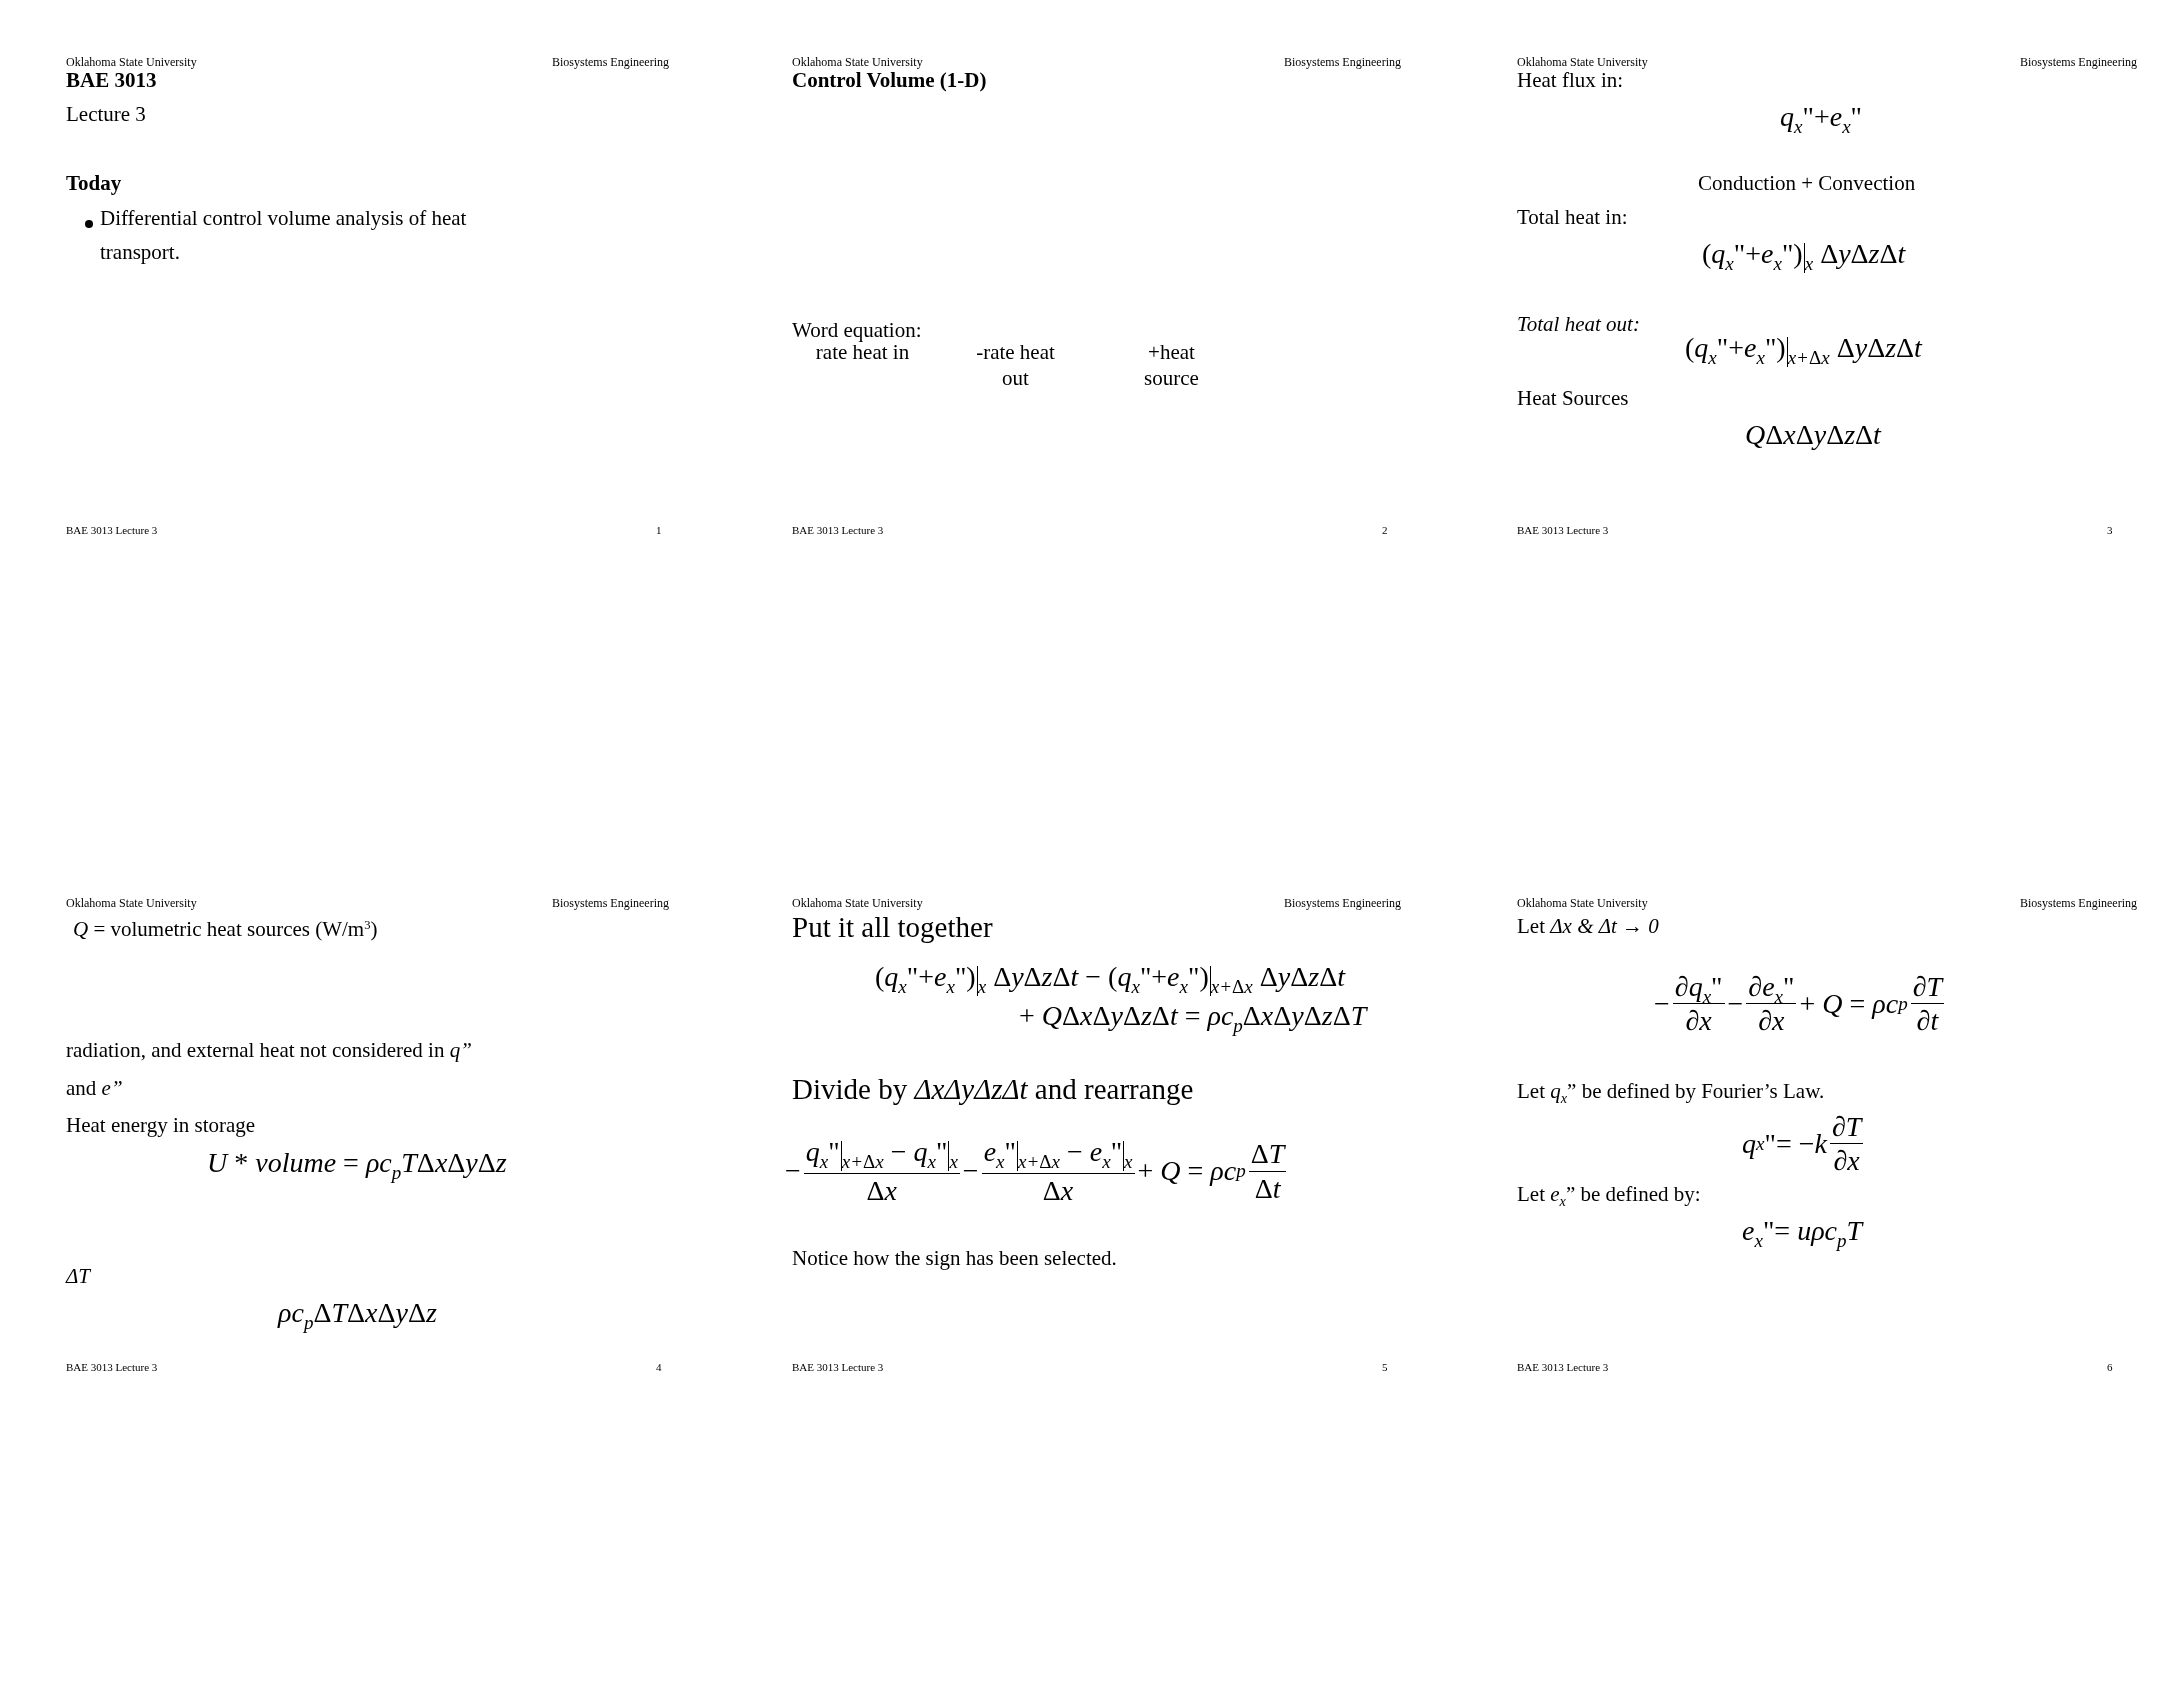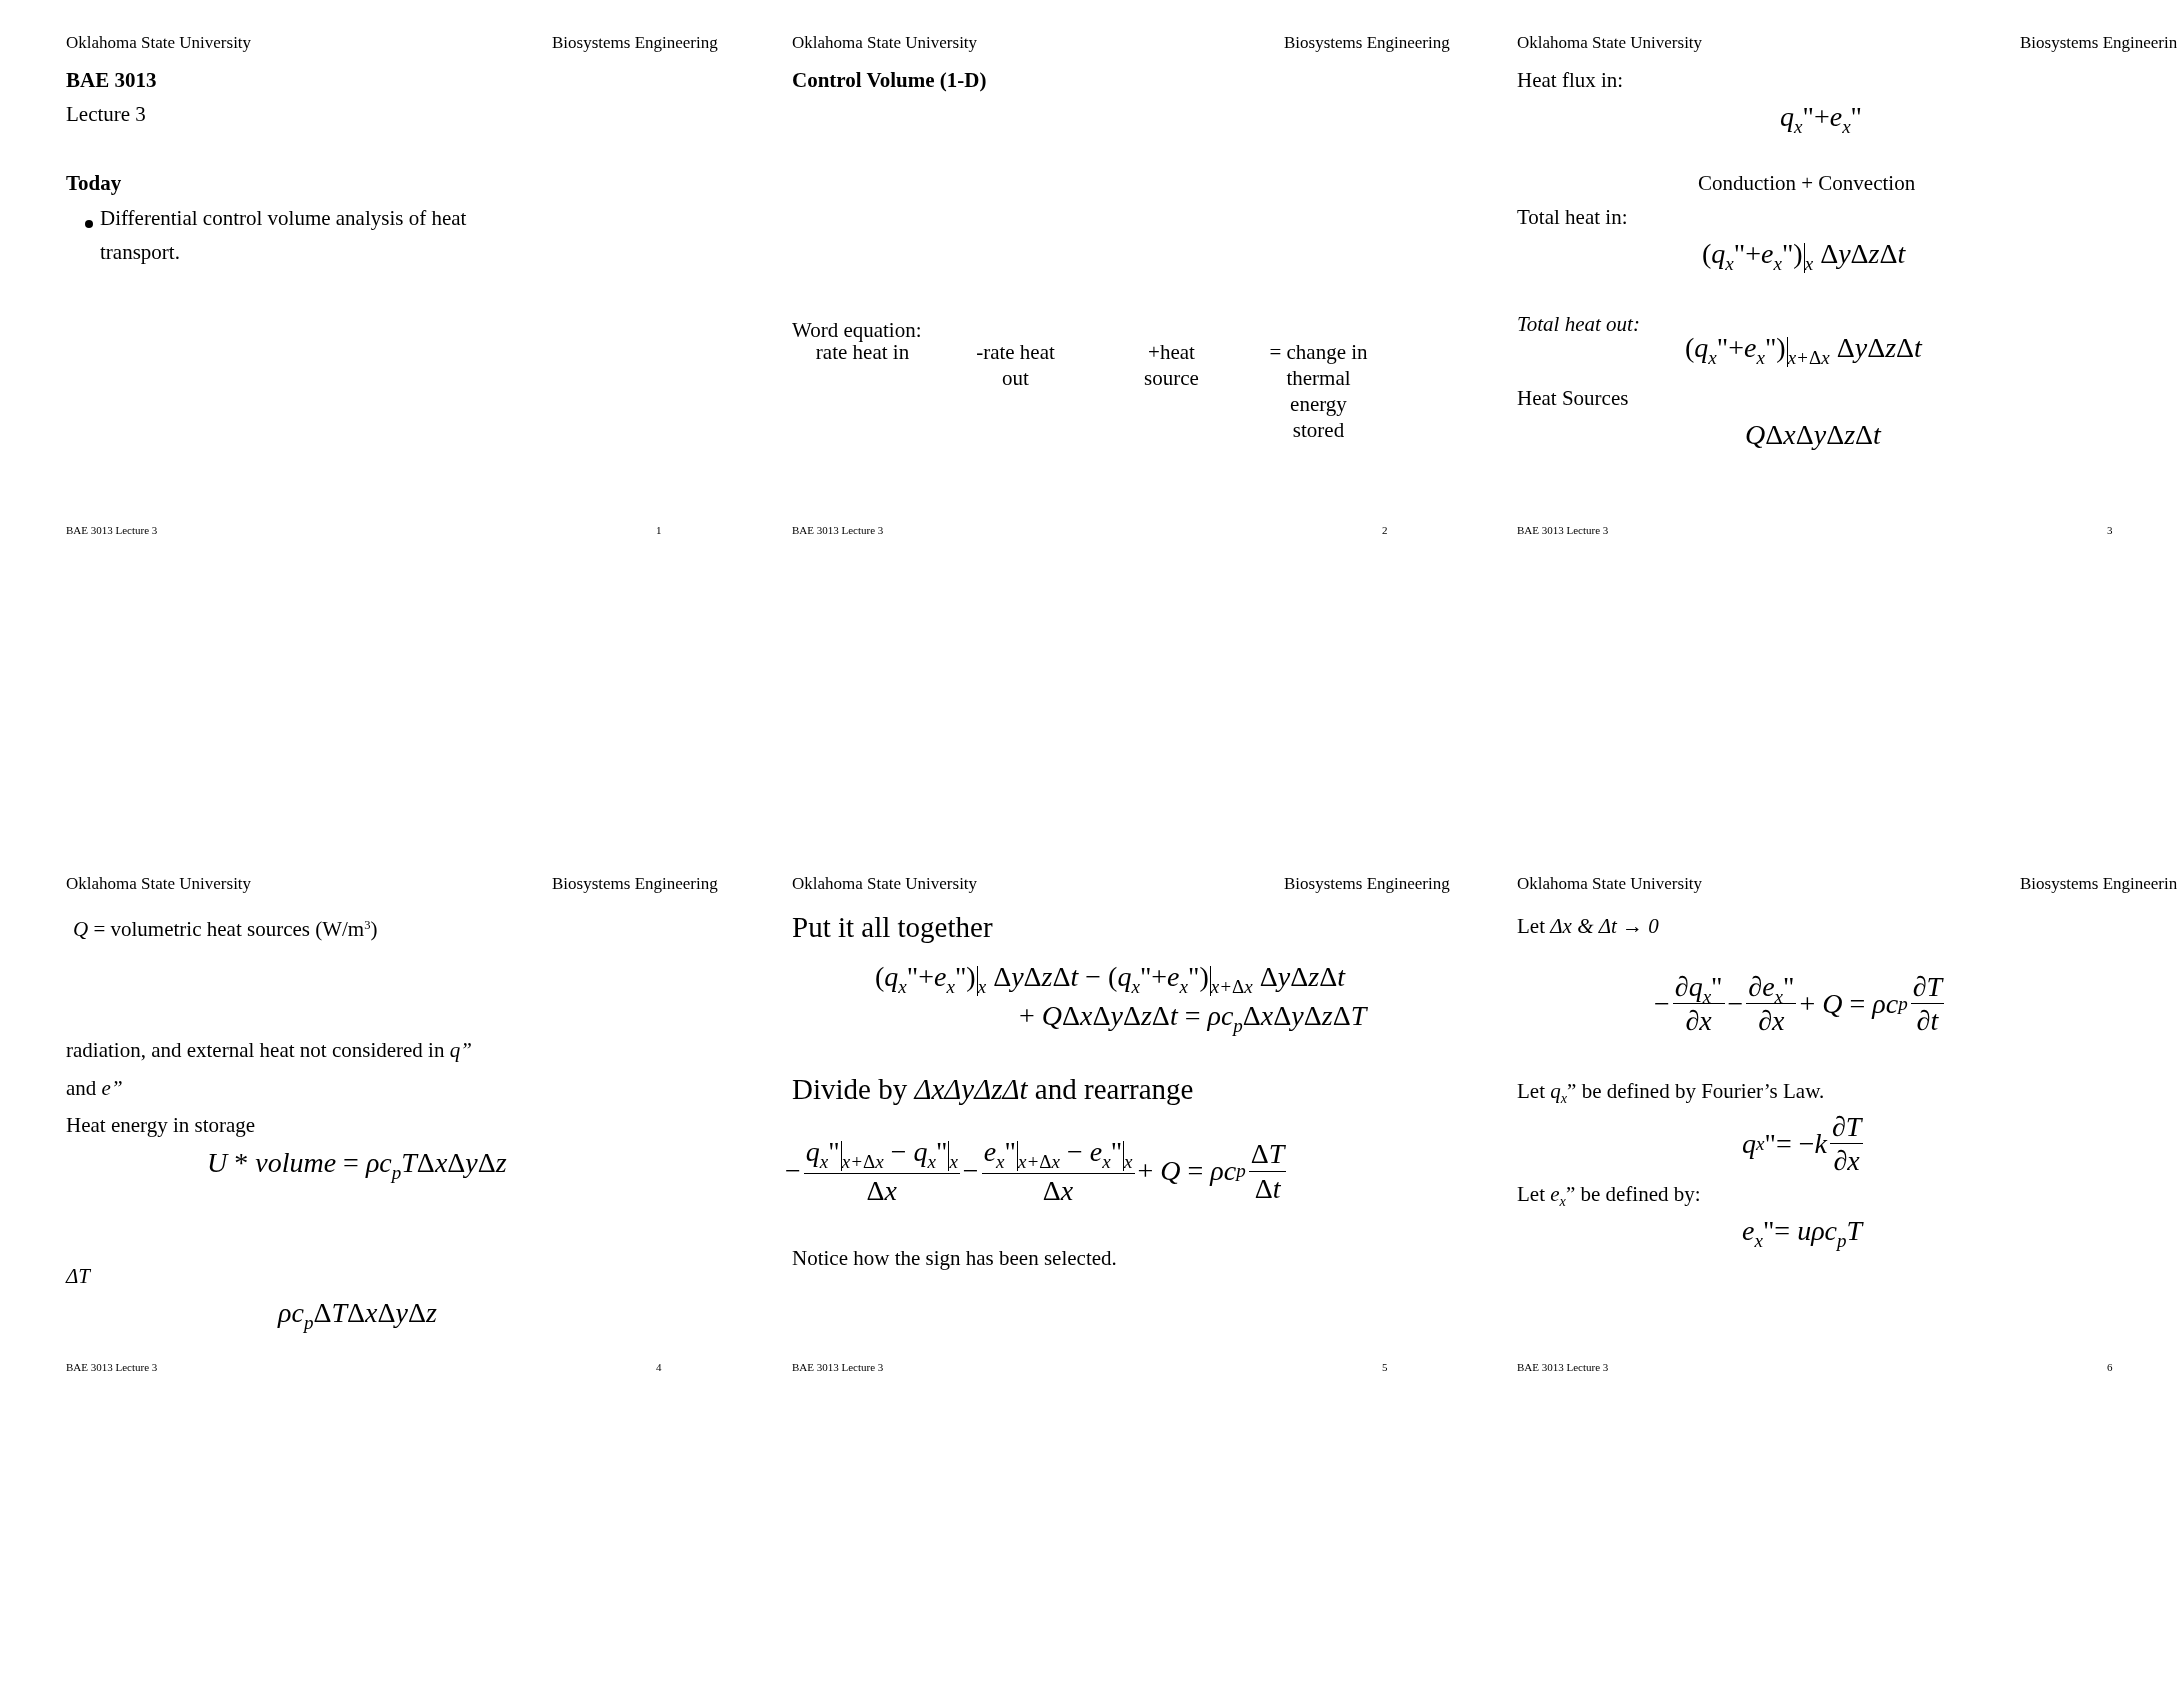--- a/index.html
+++ b/index.html
@@ -1,20 +1,20 @@
 <!DOCTYPE html>
 <html><head>
 <meta charset="utf-8">
 <style>
   html, body { margin:0; padding:0; background:#ffffff; }
   body { width:2178px; height:1683px; position:relative; overflow:hidden;
          font-family:"Liberation Serif","DejaVu Serif",serif; color:#000; }
   .slide { position:absolute; width:726px; height:554px; }
   .abs { position:absolute; white-space:nowrap; line-height:1; }
-  .hdr { font-size:17px; }
+  .hdr { font-size:12px;margin-top:22px; }
   .ftr { font-size:11px; }
   .t29 { font-size:21px; }
   .t25 { font-size:29px; }
   .b { font-weight:bold; }
   .i { font-style:italic; }
   .m { font-family:"Liberation Serif","DejaVu Serif",serif; font-style:italic; font-size:28px; }
   .up { font-style:normal; }
   sub { font-size:0.68em; vertical-align:-0.35em; line-height:0; }
   sup { font-size:0.6em; vertical-align:0.55em; line-height:0; }
   .evb { display:inline-block; border-left:1.5px solid #000; height:1.05em; vertical-align:-0.35em; margin-left:1px; }
@@ -48,26 +48,20 @@
   <div class="abs t29 center" style="left:69px;top:342px;width:135px;">
     <div>rate heat in</div>
   </div>
   <div class="abs t29 center" style="left:230px;top:342px;width:119px;line-height:34px;">
     <div style="line-height:1;">-rate heat</div>
     <div style="line-height:1;margin-top:5px;">out</div>
   </div>
   <div class="abs t29 center" style="left:398px;top:342px;width:95px;">
     <div>+heat</div>
     <div style="margin-top:5px;">source</div>
-  </div>
-  <div class="abs t29 center" style="left:520px;top:342px;width:145px;">
-    <div>= change in</div>
-    <div style="margin-top:5px;">thermal</div>
-    <div style="margin-top:5px;">energy</div>
-    <div style="margin-top:5px;">stored</div>
   </div>
   <div class="abs ftr" style="left:66px;top:525px;">BAE 3013 Lecture 3</div>
   <div class="abs ftr" style="left:656px;top:525px;">2</div>
 </div>
 
 <div class="slide" style="left:1451px;top:0;">
   <div class="abs hdr" style="left:66px;top:34px;">Oklahoma State University</div>
   <div class="abs hdr" style="left:569px;top:34px;">Biosystems Engineering</div>
   <div class="abs t29" style="left:66px;top:70px;">Heat flux in:</div>
   <div class="abs m" style="left:329px;top:103px;">

